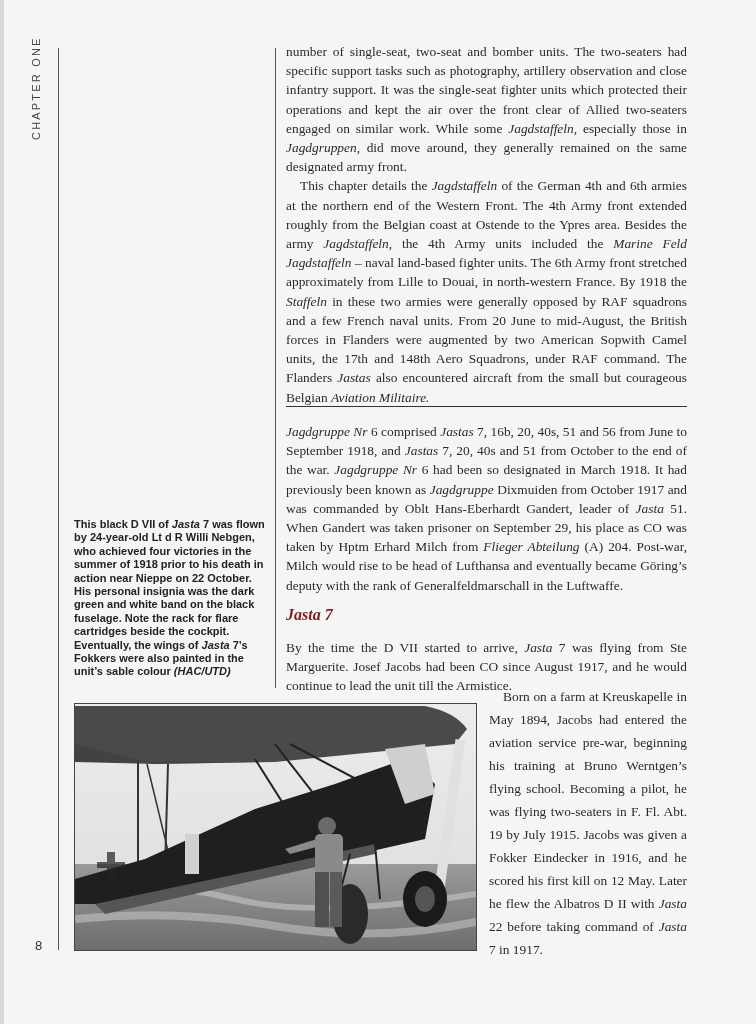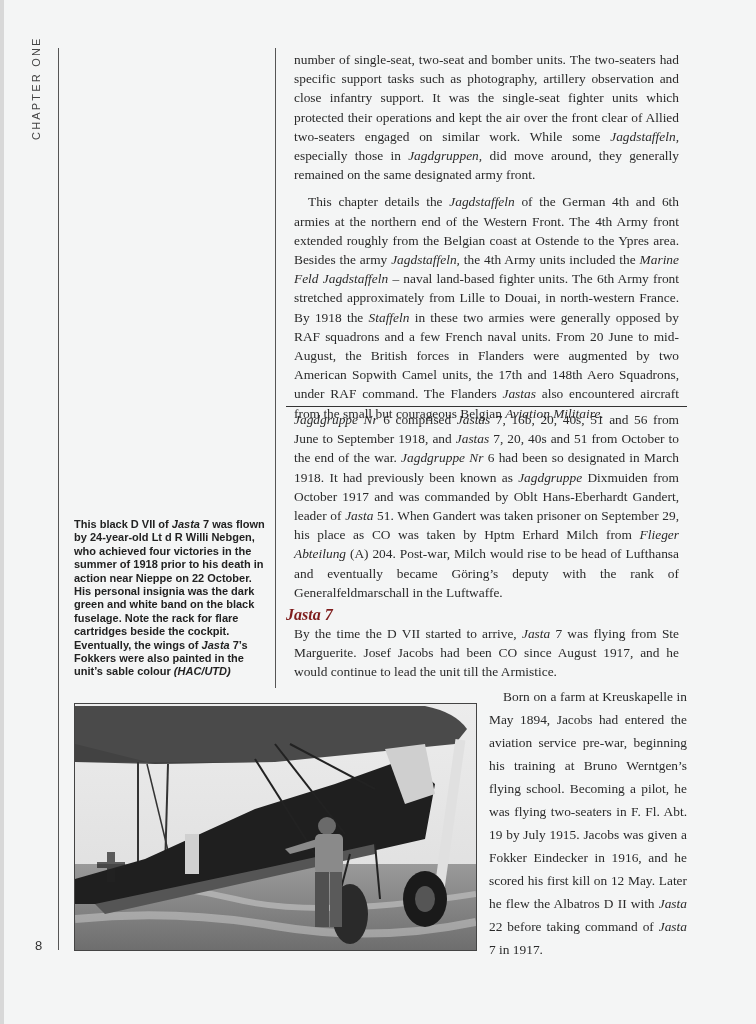--- a/index.html
+++ b/index.html
@@ -5,21 +5,21 @@
   html, body { margin:0; padding:0; }
   body { width:756px; height:1024px; background:#f4f5f5; position:relative; overflow:hidden;
          font-family:"Liberation Serif", serif; color:#2a2a2a; }
   .page-edge { position:absolute; left:0; top:0; width:4px; height:1024px; background:#d8d8d8; }
   .chapter-label { position:absolute; left:30px; top:140px; transform-origin:left top; transform:rotate(-90deg);
          font-family:"Liberation Sans", sans-serif; font-size:11px; letter-spacing:2.2px; color:#444; white-space:nowrap; }
   .rule-left { position:absolute; left:58px; top:48px; width:1px; height:902px; background:#555; }
   .rule-mid { position:absolute; left:275px; top:48px; width:1px; height:640px; background:#555; }
   .page-number { position:absolute; left:35px; top:938px; font-family:"Liberation Sans", sans-serif; font-size:13px; color:#333; }
   .col { position:absolute; left:286px; width:401px; font-size:13.4px; line-height:19.2px; text-align:justify; }
-  .col p { margin:8px; }
+  .col p { margin:0; }
   .col p.indent { text-indent:14px; }
   i { font-style:italic; }
   .section-head { position:absolute; left:286px; top:395px; width:401px; height:22px; display:flex; align-items:center; }
   .section-head .line { flex:1; height:1px; background:#333; }
   .section-head .title { font-family:"Liberation Sans", sans-serif; font-weight:bold; font-size:18px; color:#222; padding:0 6px; letter-spacing:0.5px; white-space:nowrap; }
   .section-head .sc { font-size:14px; }
   .subhead { position:absolute; left:286px; top:606px; font-style:italic; font-weight:bold; font-size:16px; color:#7f1d1d; }
   .caption { position:absolute; left:74px; top:518px; width:192px; font-family:"Liberation Sans", sans-serif; font-weight:bold;
          font-size:11px; line-height:13.4px; color:#222; }
   .photo { position:absolute; left:74px; top:703px; width:401px; height:246px; border:1px solid #444; background:#e2e2e2; overflow:hidden; }
@@ -40,27 +40,27 @@
 <div class="col" style="top:42px;">
   <p><span>number of single-seat, two-seat and bomber units. The two-seaters had specific support tasks such as photography, artillery observation and close infantry support. It was the single-seat fighter units which protected their operations and kept the air over the front clear of Allied two-seaters engaged on similar work. While some </span><i>Jagdstaffeln,</i><span> especially those in </span><i>Jagdgruppen,</i><span> did move around, they generally remained on the same designated army front.</span></p>
   <p class="indent"><span>This chapter details the </span><i>Jagdstaffeln</i><span> of the German 4th and 6th armies at the northern end of the Western Front. The 4th Army front extended roughly from the Belgian coast at Ostende to the Ypres area. Besides the army </span><i>Jagdstaffeln,</i><span> the 4th Army units included the </span><i>Marine Feld Jagdstaffeln</i><span> – naval land-based fighter units. The 6th Army front stretched approximately from Lille to Douai, in north-western France. By 1918 the </span><i>Staffeln</i><span> in these two armies were generally opposed by RAF squadrons and a few French naval units. From 20 June to mid-August, the British forces in Flanders were augmented by two American Sopwith Camel units, the 17th and 148th Aero Squadrons, under RAF command. The Flanders </span><i>Jastas</i><span> also encountered aircraft from the small but courageous Belgian </span><i>Aviation Militaire.</i></p>
 </div>
 
 <div class="section-head">
   <div class="line"></div>
   <div class="line"></div>
 </div>
 
-<div class="col" style="top:402px;">
+<div class="col" style="top:422px;">
   <p><i>Jagdgruppe Nr</i><span> 6 comprised </span><i>Jastas</i><span> 7, 16b, 20, 40s, 51 and 56 from June to September 1918, and </span><i>Jastas</i><span> 7, 20, 40s and 51 from October to the end of the war. </span><i>Jagdgruppe Nr</i><span> 6 had been so designated in March 1918. It had previously been known as </span><i>Jagdgruppe</i><span> Dixmuiden from October 1917 and was commanded by Oblt Hans-Eberhardt Gandert, leader of </span><i>Jasta</i><span> 51. When Gandert was taken prisoner on September 29, his place as CO was taken by Hptm Erhard Milch from </span><i>Flieger Abteilung</i><span> (A) 204. Post-war, Milch would rise to be head of Lufthansa and eventually became Göring’s deputy with the rank of Generalfeldmarschall in the Luftwaffe.</span></p>
 </div>
 
 <div class="subhead">Jasta 7</div>
 
-<div class="col" style="top:616px;">
+<div class="col" style="top:638px;">
   <p><span>By the time the D VII started to arrive, </span><i>Jasta</i><span> 7 was flying from Ste Marguerite. Josef Jacobs had been CO since August 1917, and he would continue to lead the unit till the Armistice.</span></p>
 </div>
 
 <div class="caption"><span>This black D VII of </span><i>Jasta</i><span> 7 was flown by 24-year-old Lt d R Willi Nebgen, who achieved four victories in the summer of 1918 prior to his death in action near Nieppe on 22 October. His personal insignia was the dark green and white band on the black fuselage. Note the rack for flare cartridges beside the cockpit. Eventually, the wings of </span><i>Jasta</i><span> 7’s Fokkers were also painted in the unit’s sable colour </span><i>(HAC/UTD)</i></div>
 
 <div class="photo">
   <svg width="401" height="246" viewBox="0 0 401 246">
     <defs>
       <linearGradient id="sky" x1="0" y1="0" x2="0" y2="1">
         <stop offset="0" stop-color="#ececec"></stop>

